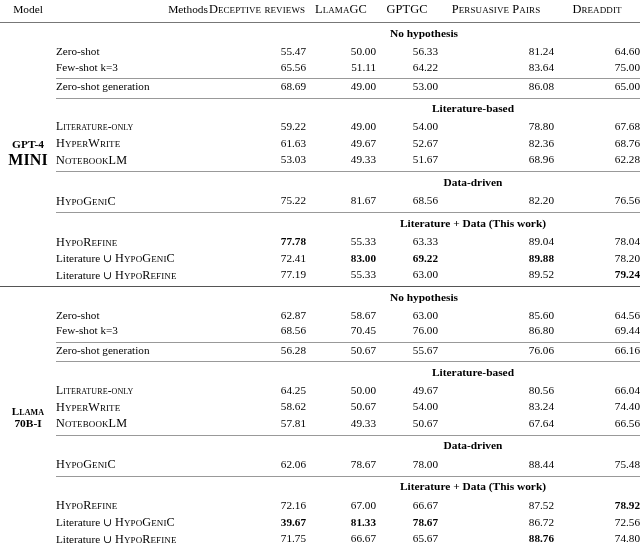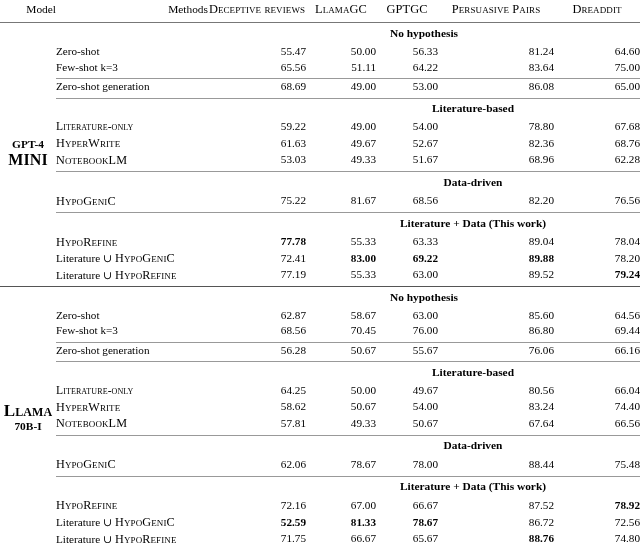--- a/index.html
+++ b/index.html
@@ -56,21 +56,21 @@
     font-size: 11.4px;
     padding-bottom: 4px;
     padding-top: 3px;
     white-space: nowrap;
   }
   .sc {
     font-variant: small-caps;
     font-size: 12.4px;
     letter-spacing: 0.1px;
   }
-  td.h-model  { text-align: right; padding-left: 3px; font-size: 11.4px;}
+  td.h-model  { text-align: center; padding-left: 3px; font-size: 11.4px;}
   td.h-method { text-align: right; padding-left: 4px; font-size: 11.4px;}
   td.h-num    { text-align: center; padding-right: 6px; }
 
   
   tr.group td {
     font-weight: bold;
     font-size: 11.4px;
     text-align: center;
     padding-top: 4.5px;
     padding-bottom: 4.5px;
@@ -241,21 +241,21 @@
           <td class="num">55.33</td>
           <td class="num">63.00</td>
           <td class="num">89.52</td>
           <td class="num b">79.24</td>
         </tr>
         <tr class="rule-mid">
           <td colspan="7"></td>
         </tr>
         <tr class="group">
           <td class="model-cell" rowspan="18">
-            <div class="sc" style="font-size: 17px;">Llama</div>
+            <div class="sc" style="font-size: 11px;">Llama</div>
             <div>70B-I</div>
           </td>
           <td></td>
           <td colspan="5">No hypothesis</td>
         </tr>
         <tr class="data">
           <td class="method-cell"><span>Zero-shot</span></td>
           <td class="num">62.87</td>
           <td class="num">58.67</td>
           <td class="num">63.00</td>
@@ -337,21 +337,21 @@
         <tr class="data">
           <td class="method-cell"><span class="sc" style="font-size: 12.2px;">HypoRefine</span></td>
           <td class="num">72.16</td>
           <td class="num">67.00</td>
           <td class="num">66.67</td>
           <td class="num">87.52</td>
           <td class="num b">78.92</td>
         </tr>
         <tr class="data">
           <td class="method-cell"><span><span>Literature ∪ </span><span class="sc" style="font-size: 12.2px;">HypoGeniC</span></span></td>
-          <td class="num b">52.59</td>
+          <td class="num b">39.67</td>
           <td class="num b">81.33</td>
           <td class="num b">78.67</td>
           <td class="num">86.72</td>
           <td class="num">72.56</td>
         </tr>
         <tr class="data">
           <td class="method-cell"><span><span>Literature ∪ </span><span class="sc" style="font-size: 12.2px;">HypoRefine</span></span></td>
           <td class="num">71.75</td>
           <td class="num">66.67</td>
           <td class="num">65.67</td>

